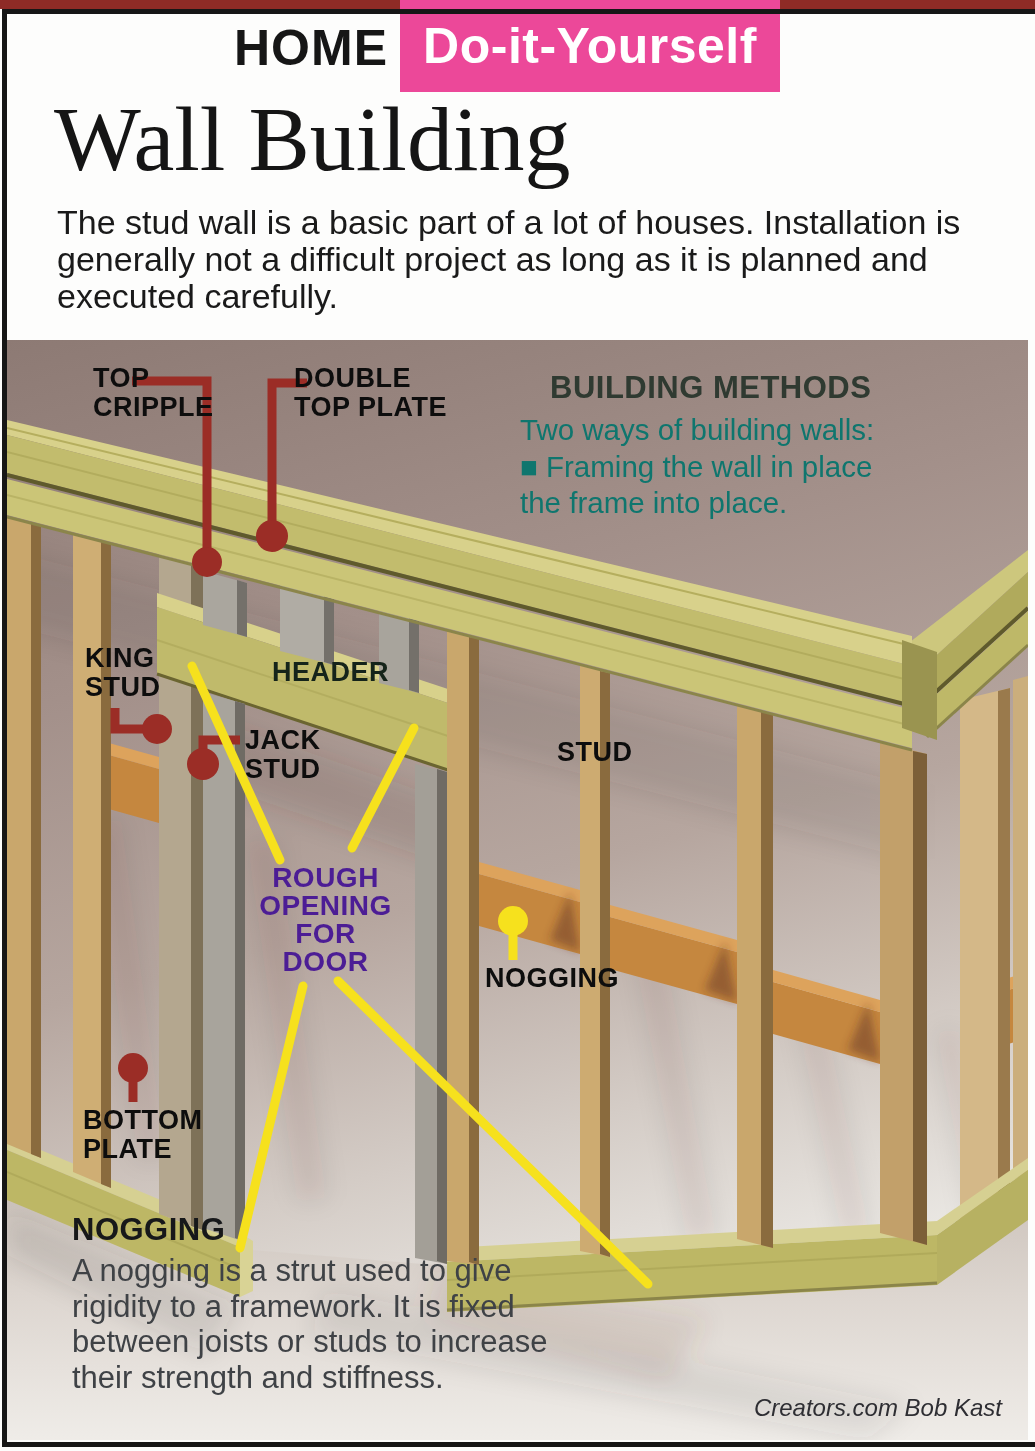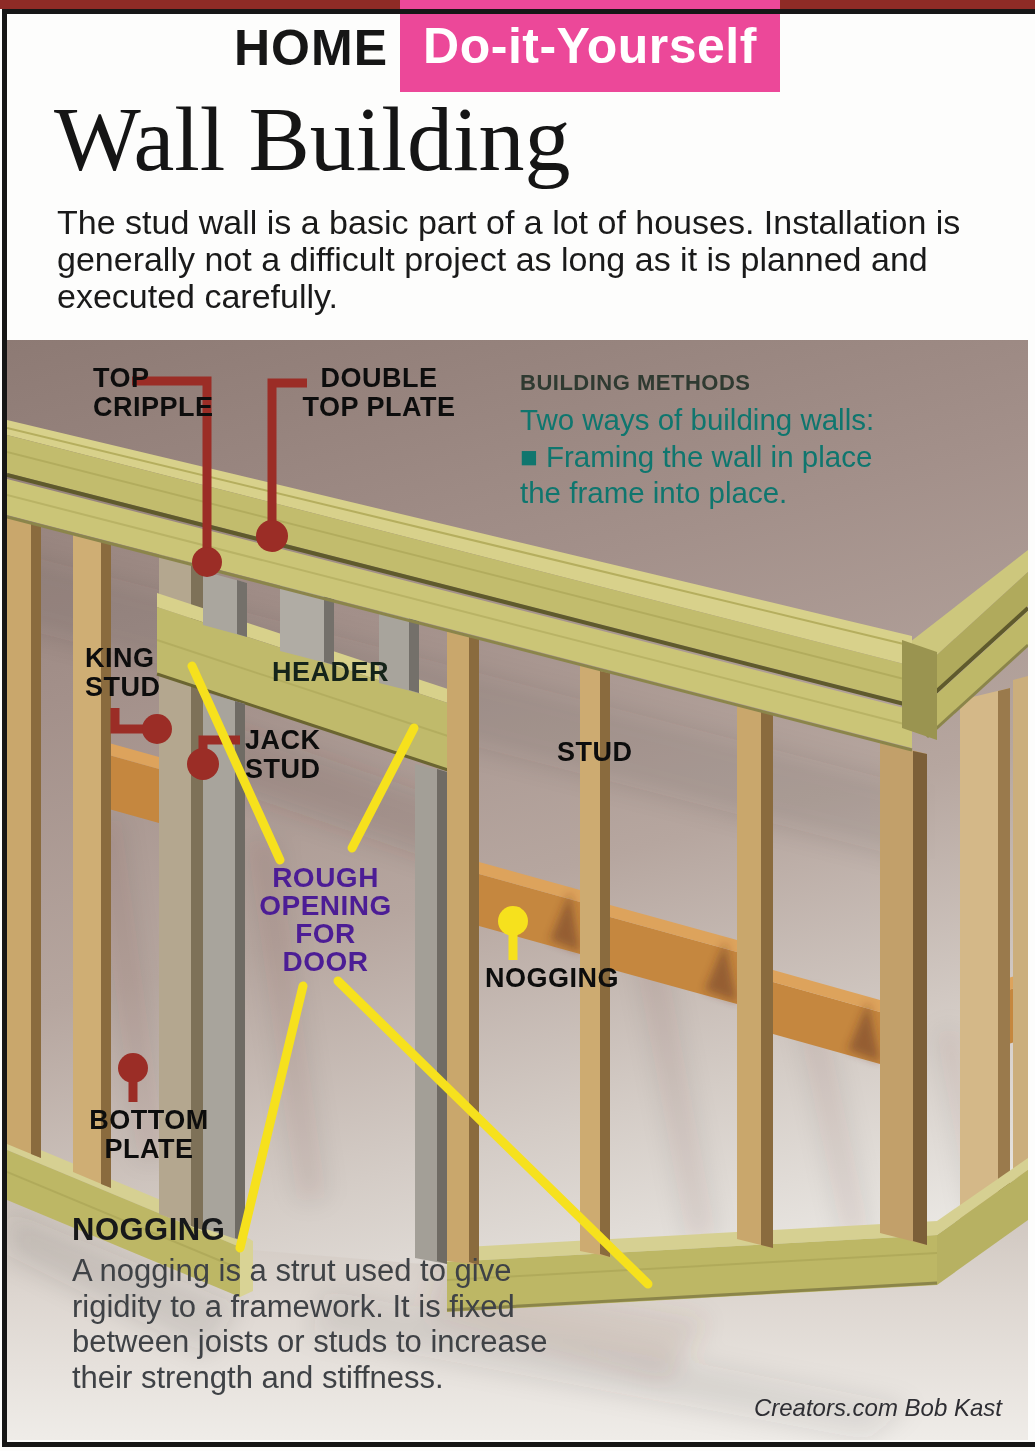--- a/index.html
+++ b/index.html
@@ -12,25 +12,25 @@
   .home{position:absolute;left:80px;top:0;width:308px;height:92px;text-align:right;
         color:#161616;font-weight:700;font-size:50px;line-height:96px;letter-spacing:1px;}
   .title{position:absolute;left:54px;top:86px;font-family:"Liberation Serif",serif;
          font-size:92px;line-height:106px;color:#151515;font-weight:400;}
   .intro{position:absolute;left:57px;top:204px;width:940px;font-family:Liberation Sans, sans-serif;
          font-size:34px;line-height:37px;color:#1a1a1a;}
   .photo{position:absolute;left:7px;top:340px;width:1021px;height:1100px;overflow:hidden;}
   .photo svg{position:absolute;left:0;top:0;}
   .lbl{position:absolute;font-weight:700;font-size:27px;line-height:29px;color:#0d0d0d;
        white-space:pre-line;letter-spacing:.5px;}
-  .lbl.center{text-align:center;}
+  .lbl.center{text-align:left;}
   .rough{position:absolute;left:246px;top:524px;width:145px;text-align:center;font-weight:700;
          font-size:28px;line-height:28px;color:#4c1d95;white-space:pre-line;letter-spacing:.5px;}
   .bm{position:absolute;left:513px;top:30px;width:470px;}
-  .bm-h{font-weight:700;font-size:22px;color:#2f3a31;letter-spacing:.5px;margin-bottom:6px;}
+  .bm-h{font-weight:700;font-size:31px;color:#2f3a31;letter-spacing:.5px;margin-bottom:6px;margin-left:30px;}
   .bm-line{font-size:29.5px;line-height:36.5px;color:#0f766e;}
   .nog{position:absolute;left:65px;top:872px;width:720px;}
   .nog-h{font-weight:700;font-size:31px;color:#17181a;letter-spacing:.5px;margin-bottom:5px;}
   .nog-line{font-size:31px;line-height:35.5px;color:#3f4246;}
   .credit{position:absolute;right:26px;top:1054px;font-size:24px;color:#2e2e33;font-style:italic;}
 </style>
 </head>
 <body>
 
 <div class="page">

